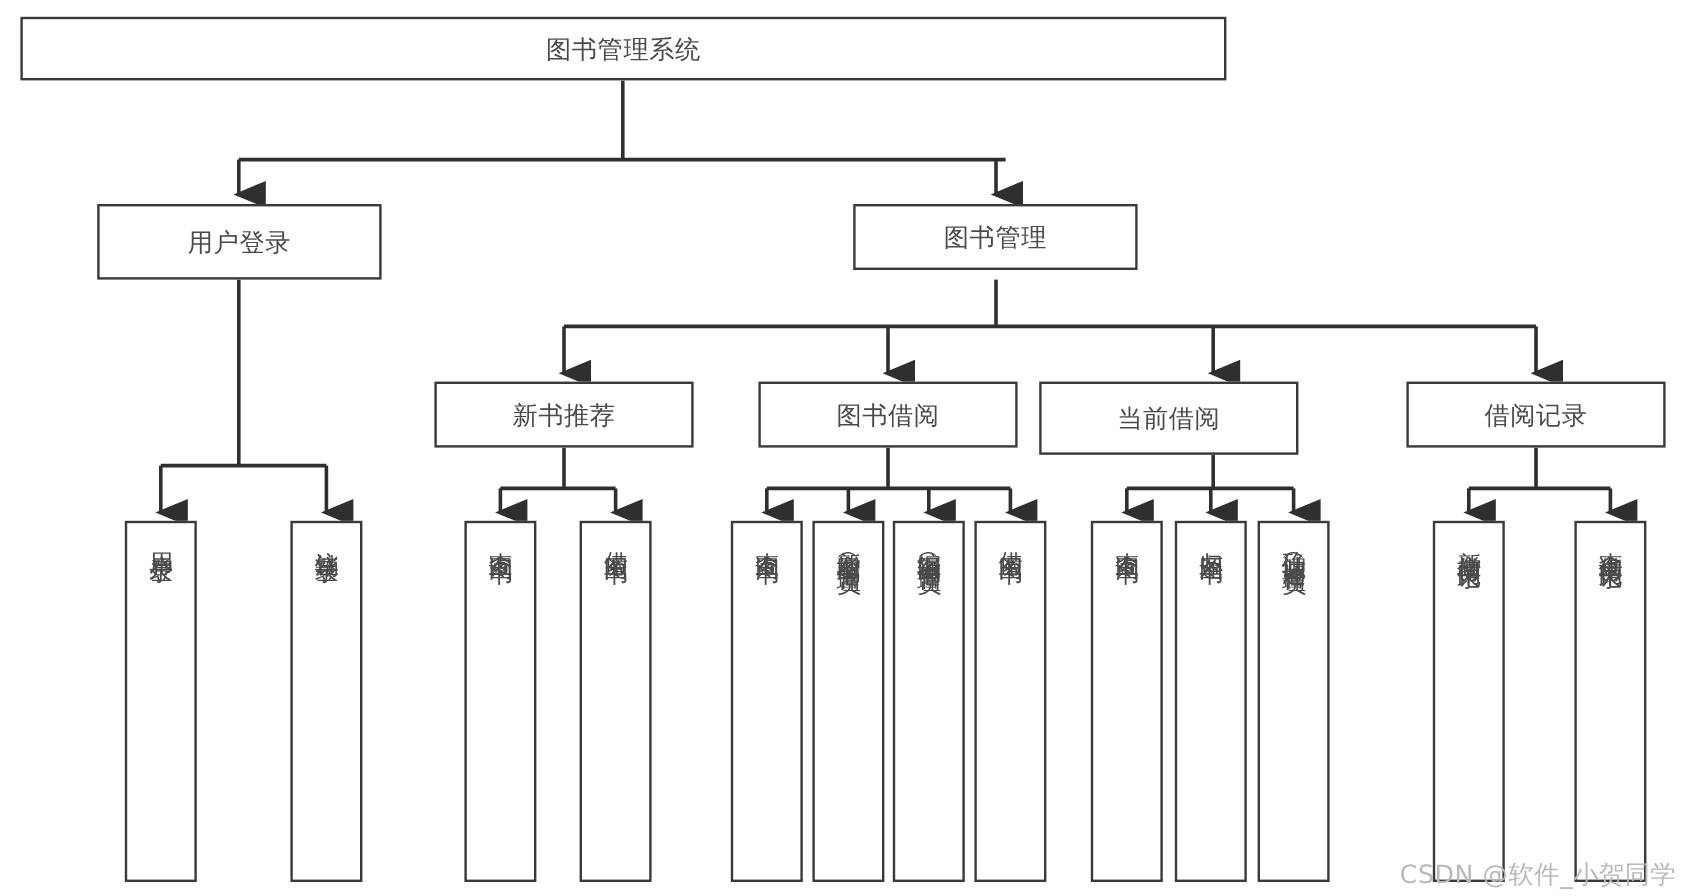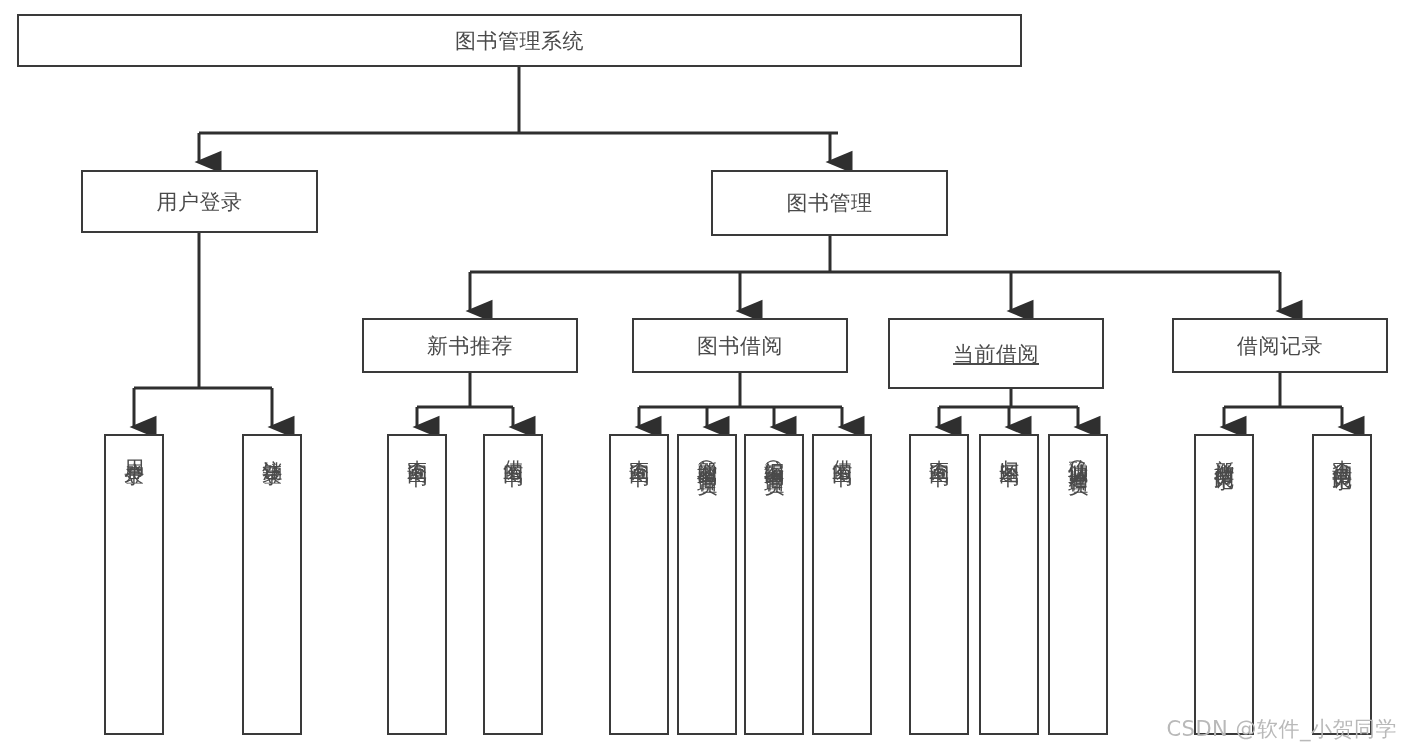--- a/index.html
+++ b/index.html
@@ -120,30 +120,30 @@
     </g>
   </svg>
 
   <div id="nodes-layer">
       <div class="node horizontal" style="left: 17px; top: 14px; width: 1005px; height: 53px;">
         <span class="node-label">图书管理系统</span>
       </div>
       <div class="node horizontal" style="left: 81px; top: 170px; width: 237px; height: 63px;">
         <span class="node-label">用户登录</span>
       </div>
-      <div class="node horizontal" style="left: 711px; top: 170px; width: 237px; height: 66px;">
+      <div class="node horizontal" style="left: 711px; top: 170px; width: 237px; height: 55px;">
         <span class="node-label">图书管理</span>
       </div>
       <div class="node horizontal" style="left: 362px; top: 318px; width: 216px; height: 55px; font-family: Liberation Serif, serif;">
         <span class="node-label">新书推荐</span>
       </div>
       <div class="node horizontal" style="left: 632px; top: 318px; width: 216px; height: 55px; text-align: center;">
         <span class="node-label">图书借阅</span>
       </div>
-      <div class="node horizontal" style="left: 888px; top: 318px; width: 216px; height: 71px; text-decoration: underline;">
+      <div class="node horizontal" style="left: 866px; top: 318px; width: 216px; height: 61px;">
         <span class="node-label">当前借阅</span>
       </div>
       <div class="node horizontal" style="left: 1172px; top: 318px; width: 216px; height: 55px;">
         <span class="node-label">借阅记录</span>
       </div>
       <div class="node vertical" style="left: 104px; top: 434px; width: 60px; height: 301px;">
         <span class="vlabel">用户登录</span>
       </div>
       <div class="node vertical" style="left: 242px; top: 434px; width: 60px; height: 301px;">
         <span class="vlabel">注销登录</span>

